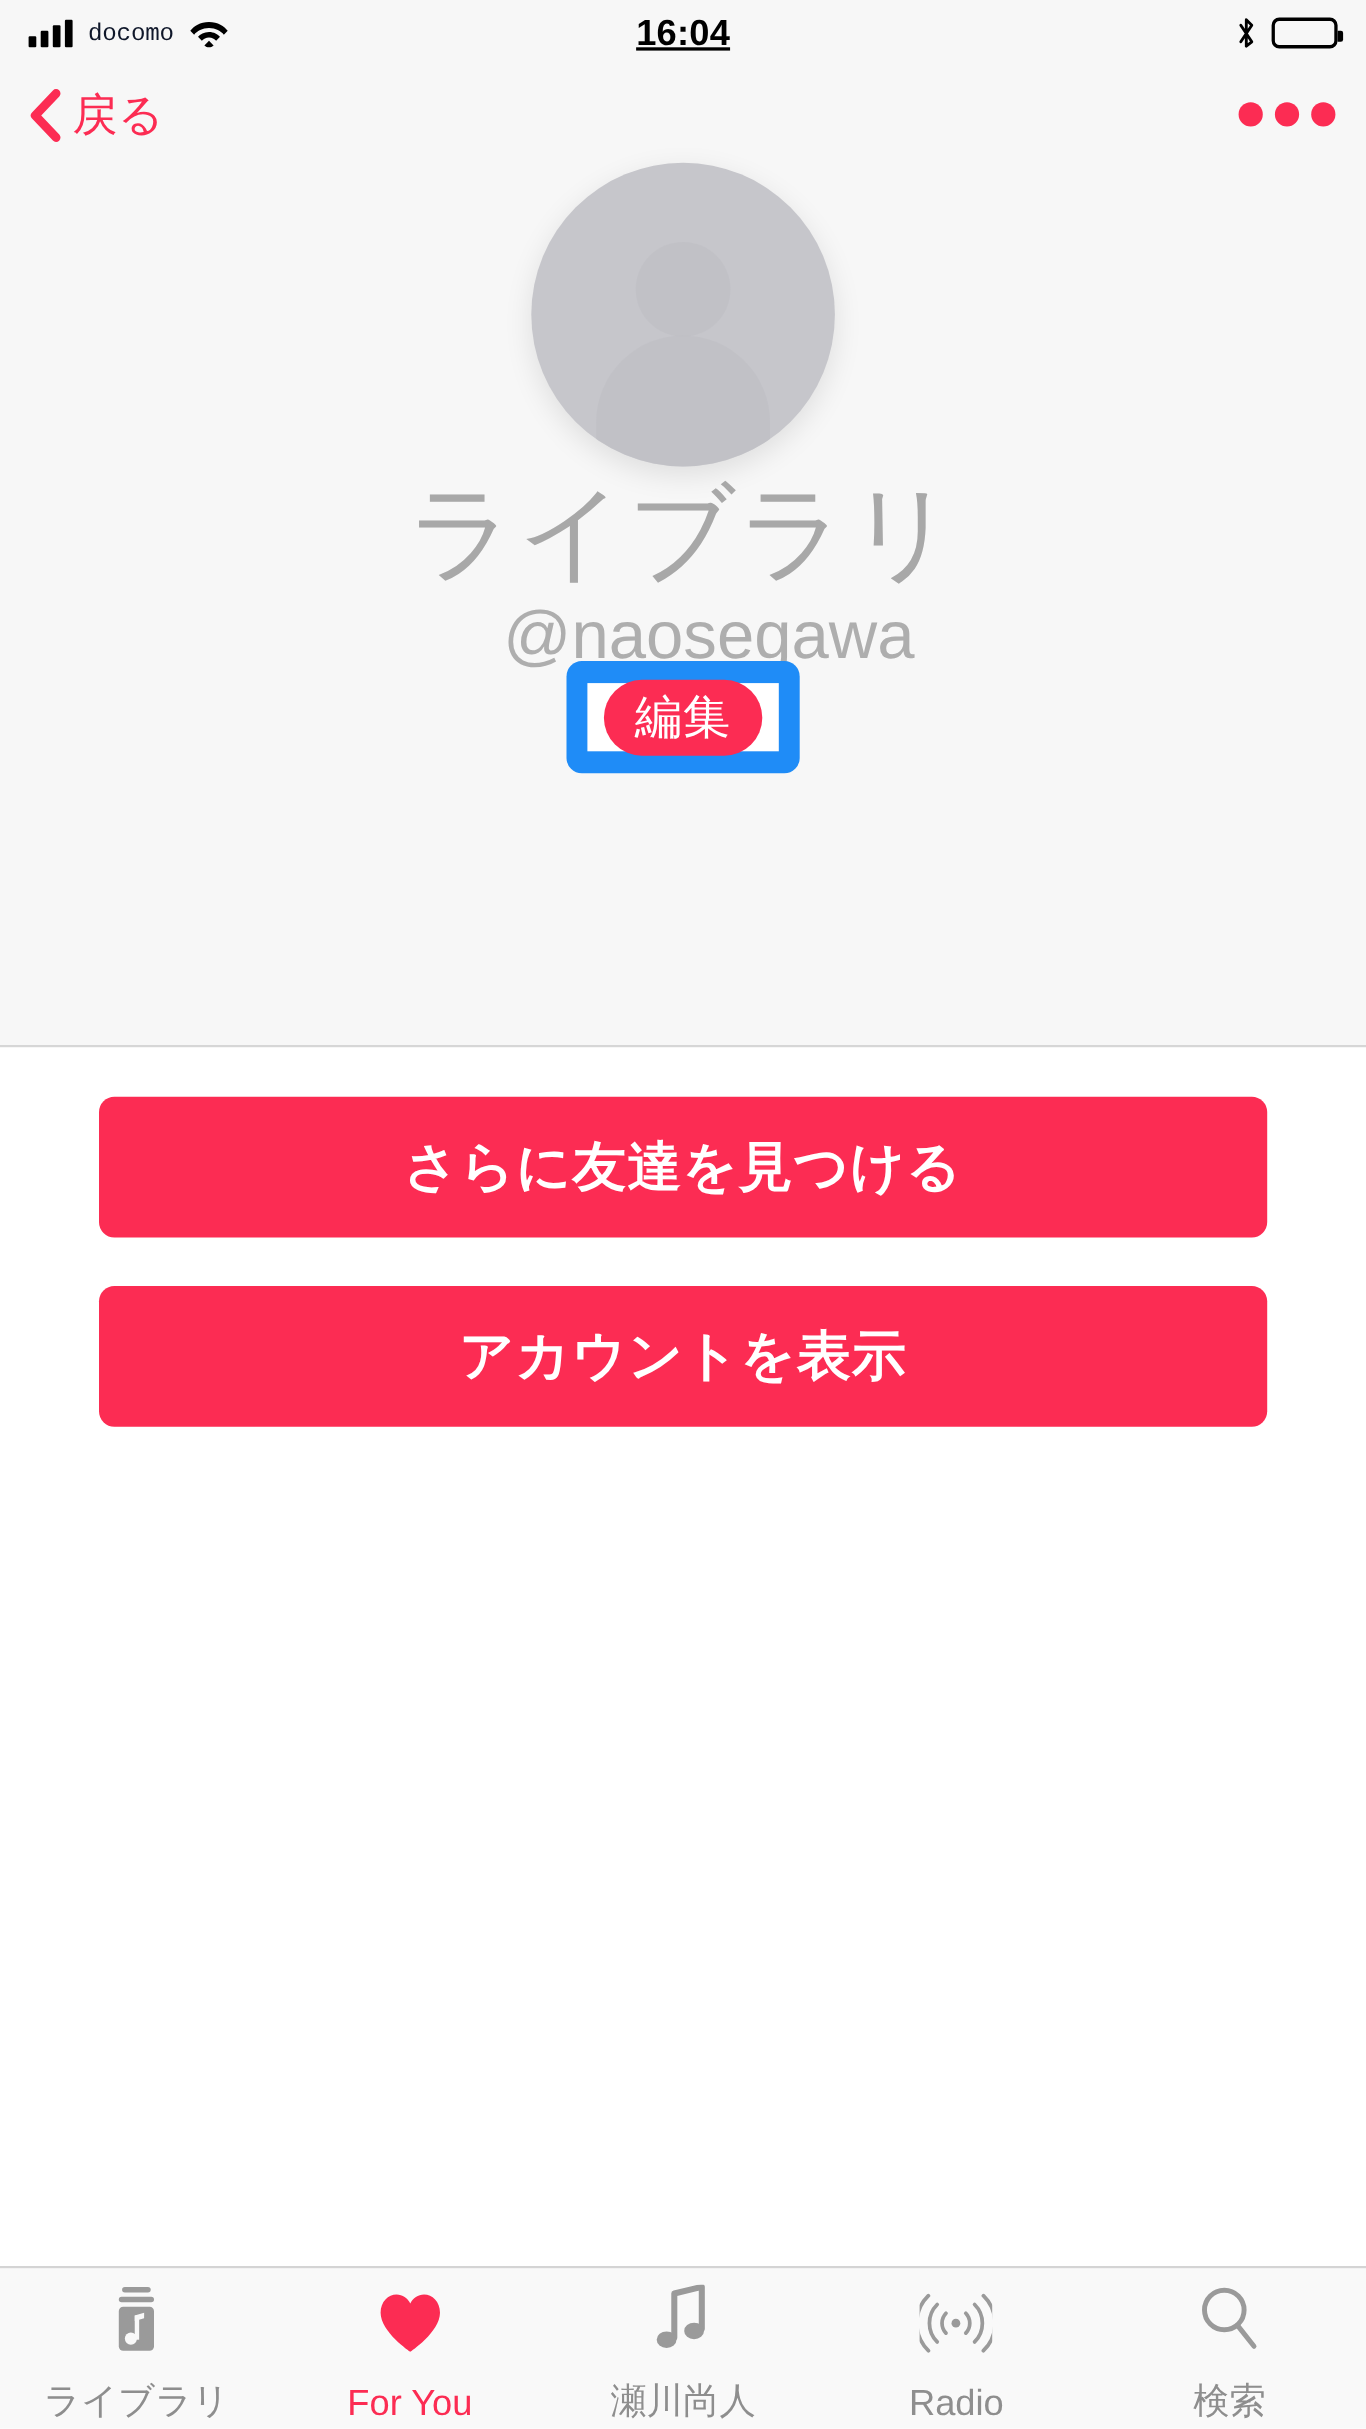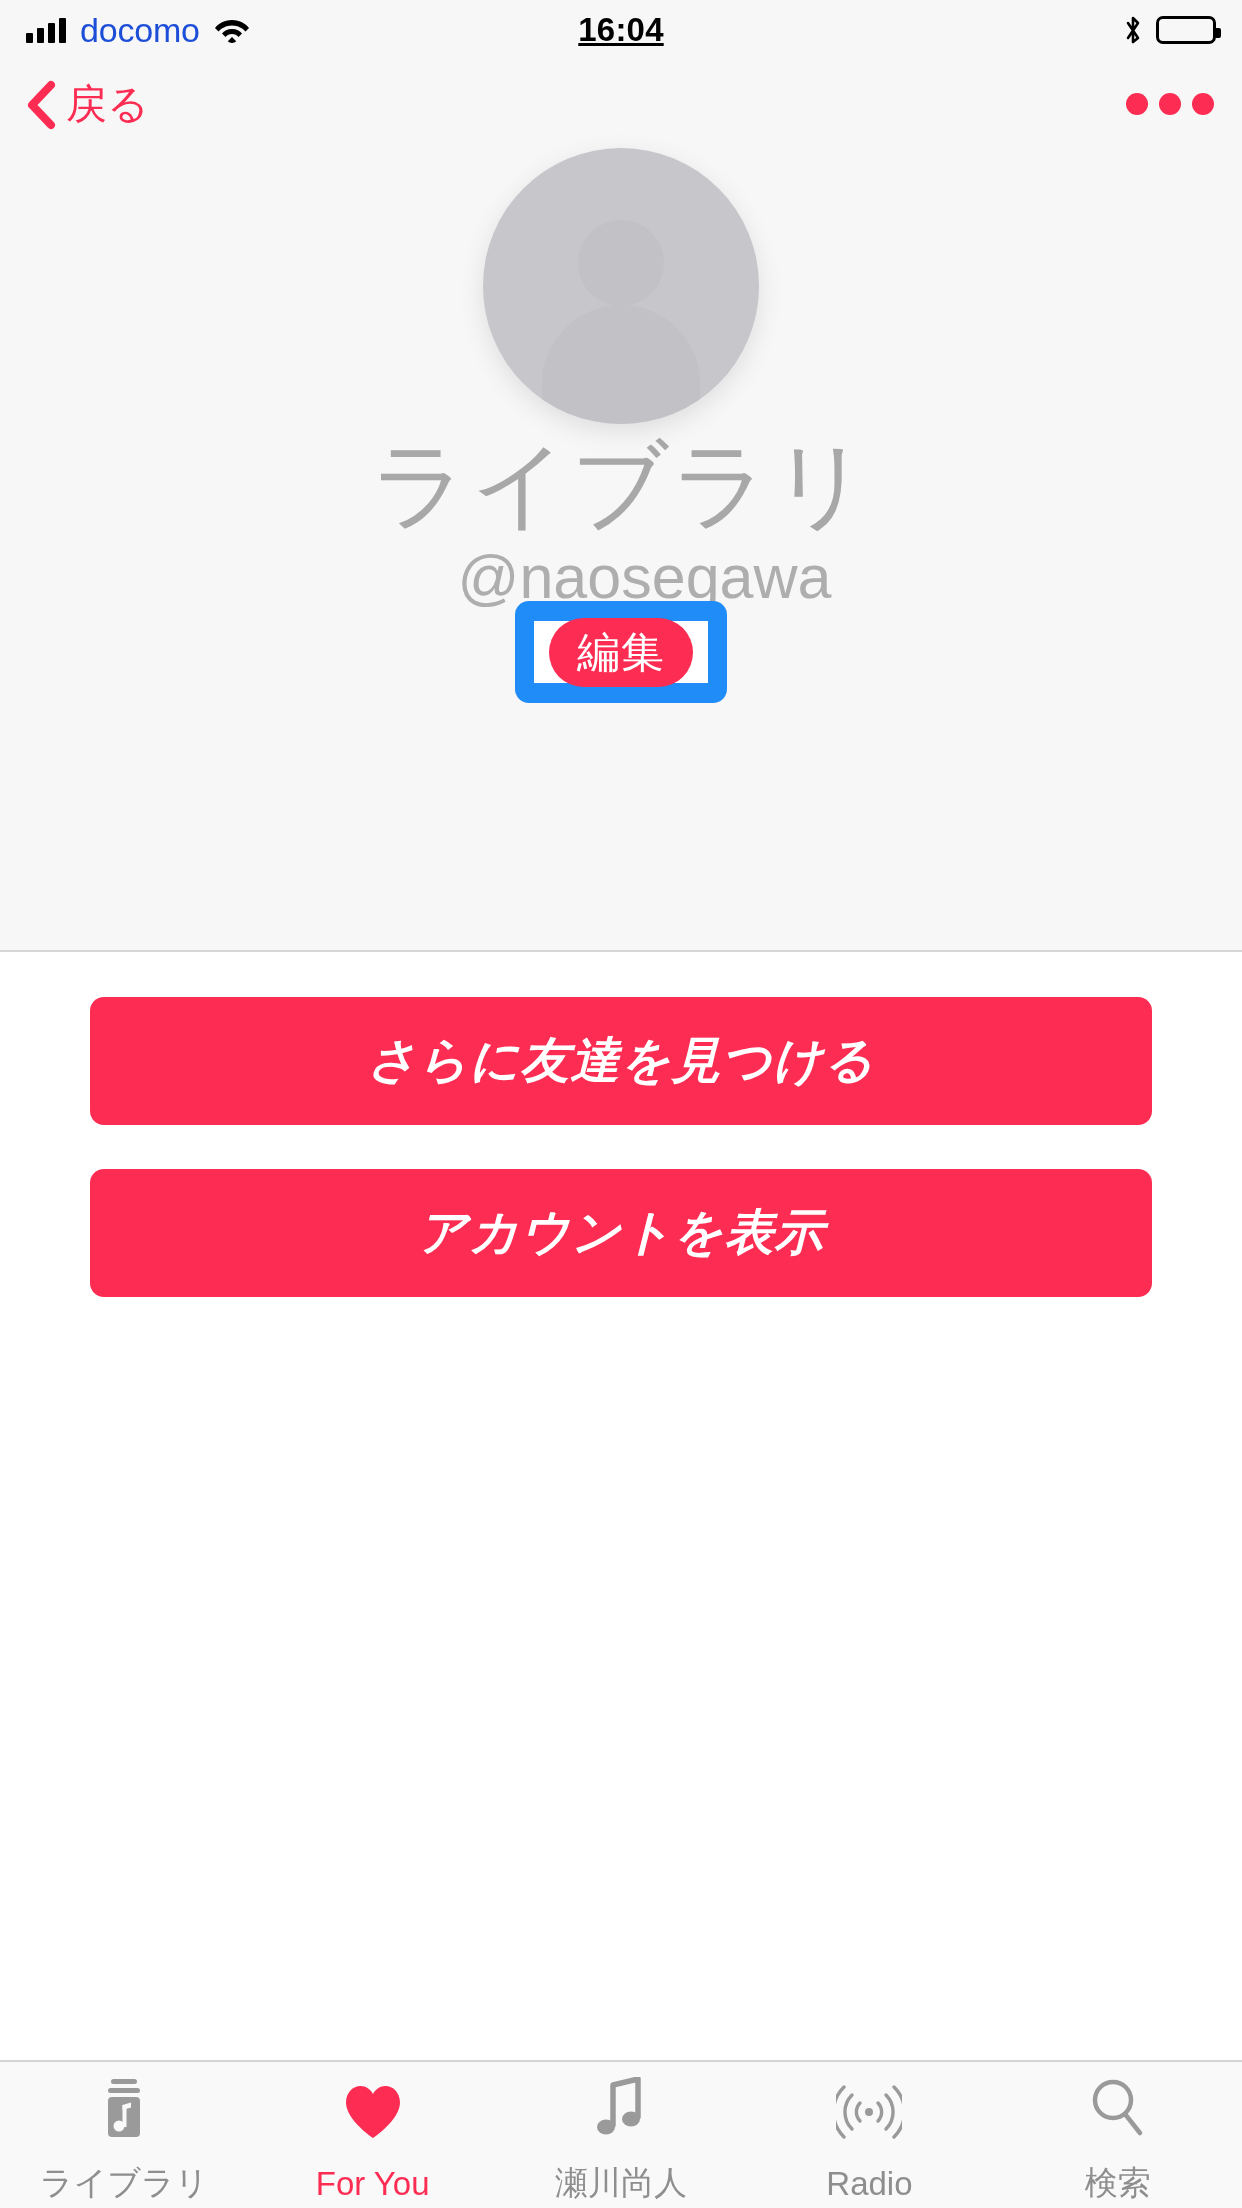--- a/index.html
+++ b/index.html
@@ -24,21 +24,21 @@
     padding:0 26px;
     position:relative;
   }
   .sb-left { display:flex; align-items:center; gap:14px; }
   .signal-bars { display:flex; align-items:flex-end; gap:4px; height:26px; }
   .signal-bars i { width:7px; background:#000; border-radius:1px; display:block; }
   .signal-bars i:nth-child(1){ height:10px; }
   .signal-bars i:nth-child(2){ height:15px; }
   .signal-bars i:nth-child(3){ height:20px; }
   .signal-bars i:nth-child(4){ height:25px; }
-  .carrier { font-size:34px; color:#1d4ed8; letter-spacing:-0.2px; }
+  .carrier { font-size:22px; color:#0f172a; letter-spacing:-0.2px;font-family:Liberation Mono, monospace; }
   .wifi-icon { width:36px; height:28px; position:relative; }
   .sb-center {
     position:absolute; left:0; right:0; top:0; bottom:0;
     display:flex; align-items:center; justify-content:center;
     font-size:33px; font-weight:700; color:#000; letter-spacing:0.2px;
     pointer-events:none;
     text-decoration:underline;
   }
   .sb-right {
     margin-left:auto; display:flex; align-items:center; gap:12px;
@@ -159,21 +159,21 @@
   }
   .action-button {
     width:100%; height:128px;
     background:#fc2c53;
     color:#ffffff;
     border:none; border-radius:14px;
     font-family:inherit;
     font-size:49px; font-weight:700;
     letter-spacing:1px;
     cursor:pointer;
-    display:flex; align-items:center; justify-content:center;font-style:italic;
+    display:flex; align-items:center; justify-content:center;
   }
   .action-button + .action-button { margin-top:44px; }
 
   
   .tabbar {
     flex:0 0 148px;
     background:#f9f9f9;
     border-top:2px solid #d4d4d4;
     display:flex; align-items:stretch;
   }

